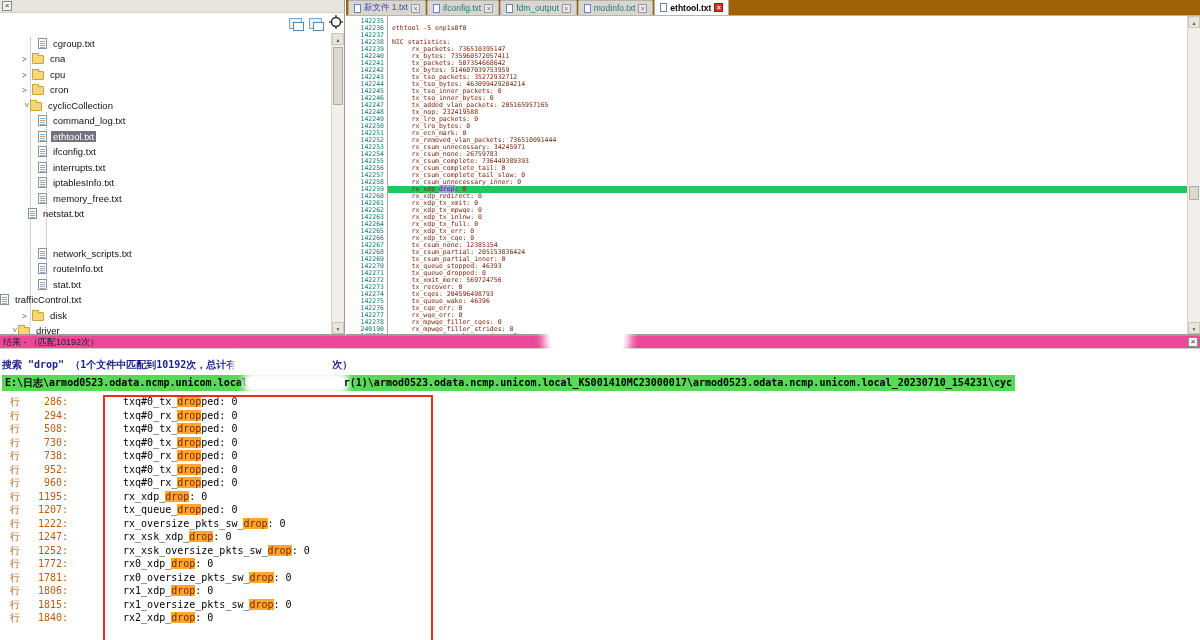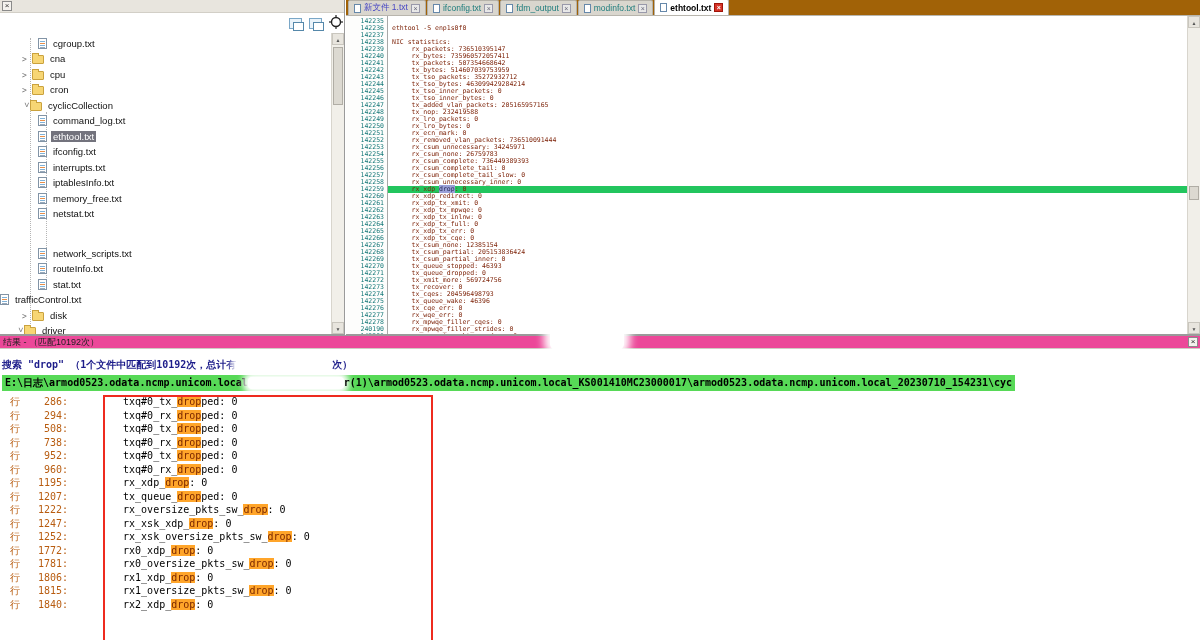--- a/index.html
+++ b/index.html
@@ -145,21 +145,21 @@
           <span class="tree-label">interrupts.txt</span>
         </div>
         <div class="tree-row" style="padding-left: 38px;">
           <span class="file-icon"></span>
           <span class="tree-label">iptablesInfo.txt</span>
         </div>
         <div class="tree-row" style="padding-left: 38px;">
           <span class="file-icon"></span>
           <span class="tree-label">memory_free.txt</span>
         </div>
-        <div class="tree-row" style="padding-left: 38px;">
+        <div class="tree-row" style="padding-left: 28px;">
           <span class="file-icon"></span>
           <span class="tree-label">netstat.txt</span>
         </div>
         <div class="tree-gap"></div>
         <div class="tree-row" style="padding-left: 38px;">
           <span class="file-icon"></span>
           <span class="tree-label">network_scripts.txt</span>
         </div>
         <div class="tree-row" style="padding-left: 38px;">
           <span class="file-icon"></span>
@@ -171,21 +171,21 @@
         </div>
         <div class="tree-row" style="">
           <span class="file-icon"></span>
           <span class="tree-label">trafficControl.txt</span>
         </div>
         <div class="tree-row" style="padding-left: 22px;">
           <span class="arrow">&gt;</span>
           <span class="folder-icon"></span>
           <span class="tree-label">disk</span>
         </div>
-        <div class="tree-row" style="padding-left: 16px;">
+        <div class="tree-row" style="padding-left: 10px;">
           <span class="arrow open">&gt;</span>
           <span class="folder-icon"></span>
           <span class="tree-label">driver</span>
         </div>
       </div>
     <div class="vscroll pl-scroll">
       <div class="vs-btn vs-top">▲</div>
       <div class="vs-thumb" style="top:14px;height:58px"></div>
       <div class="vs-btn vs-bot">▼</div>
     </div>
@@ -282,20 +282,21 @@
       <span>结果 - （匹配10192次）</span>
       <div class="res-close">×</div>
     </div>
     <div class="res-body">
       <div class="summary"><span>搜索 "drop" （1个文件中匹配到10192次，总计有</span><span class="redact-inline"></span><span>次）</span></div>
       <div class="fpath"><span>E:\日志\armod0523.odata.ncmp.unicom.local</span><span class="redact-inline"></span><span>r(1)\armod0523.odata.ncmp.unicom.local_KS001410MC23000017\armod0523.odata.ncmp.unicom.local_20230710_154231\cyc</span></div>
       <div class="rows">
           <div class="result-row"><span class="loc">行<span class="num">286</span>:</span><span class="txt">txq#0_tx_<span class="match">drop</span>ped: 0</span></div>
           <div class="result-row"><span class="loc">行<span class="num">294</span>:</span><span class="txt">txq#0_rx_<span class="match">drop</span>ped: 0</span></div>
           <div class="result-row"><span class="loc">行<span class="num">508</span>:</span><span class="txt">txq#0_tx_<span class="match">drop</span>ped: 0</span></div>
+          <div class="result-row"><span class="loc">行<span class="num">730</span>:</span><span class="txt">txq#0_tx_<span class="match">drop</span>ped: 0</span></div>
           <div class="result-row"><span class="loc">行<span class="num">738</span>:</span><span class="txt">txq#0_rx_<span class="match">drop</span>ped: 0</span></div>
           <div class="result-row"><span class="loc">行<span class="num">952</span>:</span><span class="txt">txq#0_tx_<span class="match">drop</span>ped: 0</span></div>
           <div class="result-row"><span class="loc">行<span class="num">960</span>:</span><span class="txt">txq#0_rx_<span class="match">drop</span>ped: 0</span></div>
           <div class="result-row"><span class="loc">行<span class="num">1195</span>:</span><span class="txt">rx_xdp_<span class="match">drop</span>: 0</span></div>
           <div class="result-row"><span class="loc">行<span class="num">1207</span>:</span><span class="txt">tx_queue_<span class="match">drop</span>ped: 0</span></div>
           <div class="result-row"><span class="loc">行<span class="num">1222</span>:</span><span class="txt">rx_oversize_pkts_sw_<span class="match">drop</span>: 0</span></div>
           <div class="result-row"><span class="loc">行<span class="num">1247</span>:</span><span class="txt">rx_xsk_xdp_<span class="match">drop</span>: 0</span></div>
           <div class="result-row"><span class="loc">行<span class="num">1252</span>:</span><span class="txt">rx_xsk_oversize_pkts_sw_<span class="match">drop</span>: 0</span></div>
           <div class="result-row"><span class="loc">行<span class="num">1772</span>:</span><span class="txt">rx0_xdp_<span class="match">drop</span>: 0</span></div>
           <div class="result-row"><span class="loc">行<span class="num">1781</span>:</span><span class="txt">rx0_oversize_pkts_sw_<span class="match">drop</span>: 0</span></div>

